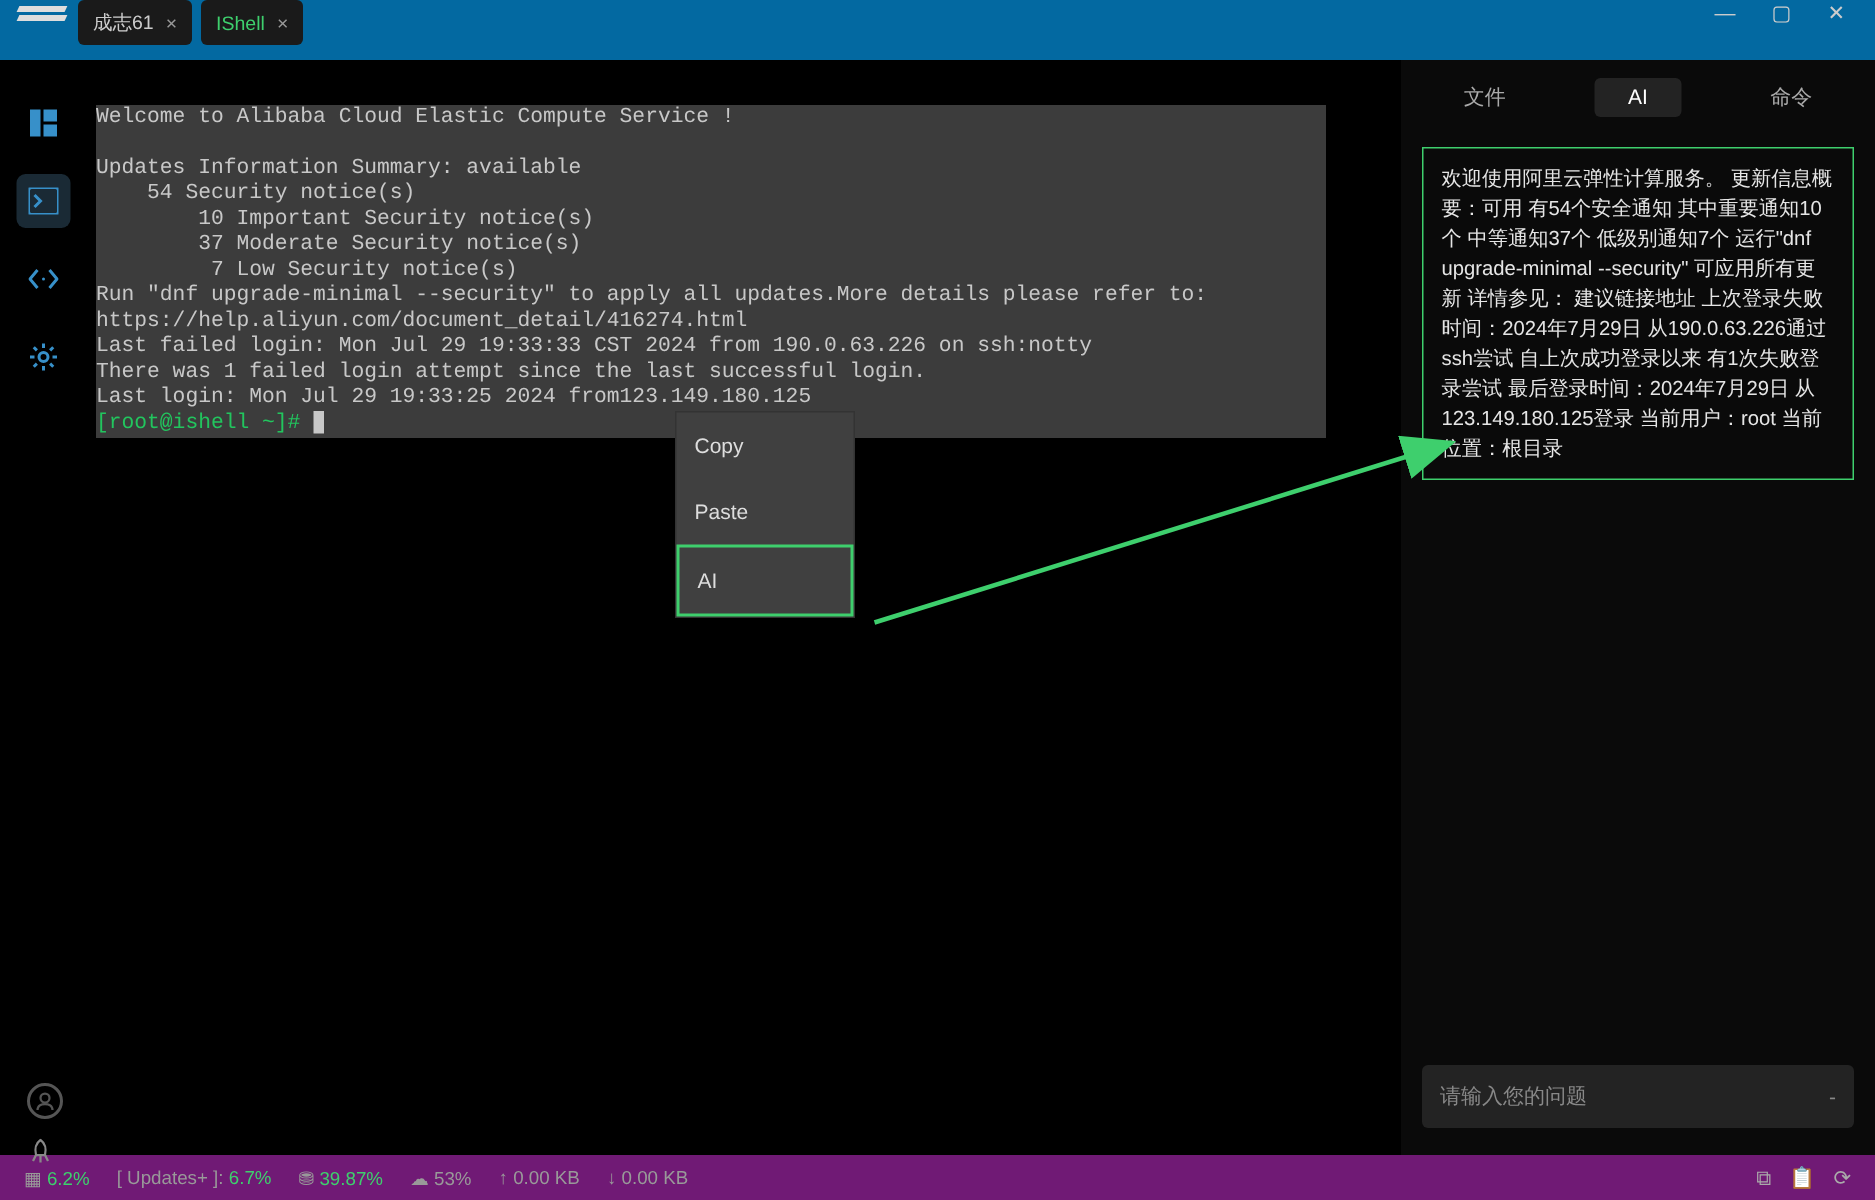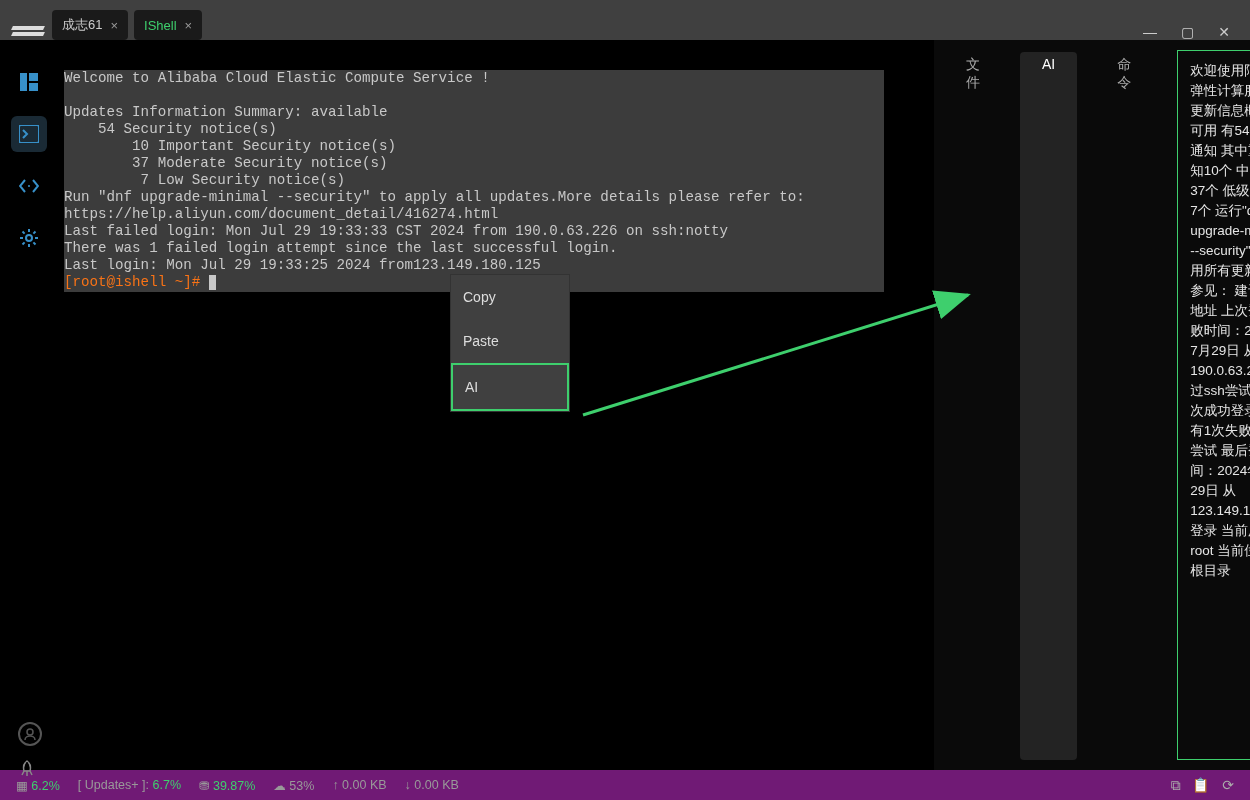--- a/index.html
+++ b/index.html
@@ -7,23 +7,23 @@
     width: 1250px;
     height: 800px;
     background: #000;
     font-family: 'Segoe UI', Arial, sans-serif;
     color: #aaa;
     overflow: hidden;
     position: relative;
   }
   .titlebar {
     height: 40px;
-    background: #404040;
-    display: flex;
-    align-items: flex-end;
+    background: #0369a1;
+    display: flex;
+    align-items: flex-start;
     padding: 0 6px;
   }
   .logo {
     width: 32px;
     height: 18px;
     margin: 0 8px 0 6px;
     display: flex;
     flex-direction: column;
     justify-content: center;
   }
@@ -88,21 +88,21 @@
     height: 222px;
   }
   .term-text {
     position: relative;
     font-family: 'Consolas','Courier New',monospace;
     font-size: 14.2px;
     line-height: 17px;
     color: #c8c8c8;
     white-space: pre;
   }
-  .prompt-line { color: #f97316; }
+  .prompt-line { color: #22c55e; }
   .cursor {
     display: inline-block;
     width: 7px; height: 15px;
     background: #c8c8c8;
     vertical-align: middle;
   }
   
   .context-menu {
     position: absolute;
     left: 392px;
@@ -127,21 +127,21 @@
     position: absolute;
     left: 515px;
     top: 245px;
     pointer-events:none;
   }
   
   .right-panel {
     width: 316px;
     background: #0a0a0a;
     display: flex;
-    flex-direction: row;
+    flex-direction: column;
     justify-content: space-between;
   }
   .rp-tabs {
     display: flex;
     justify-content: space-around;
     padding: 12px 10px 10px;
     gap: 18px;
   }
   .rp-tab {
     font-size: 14px;

